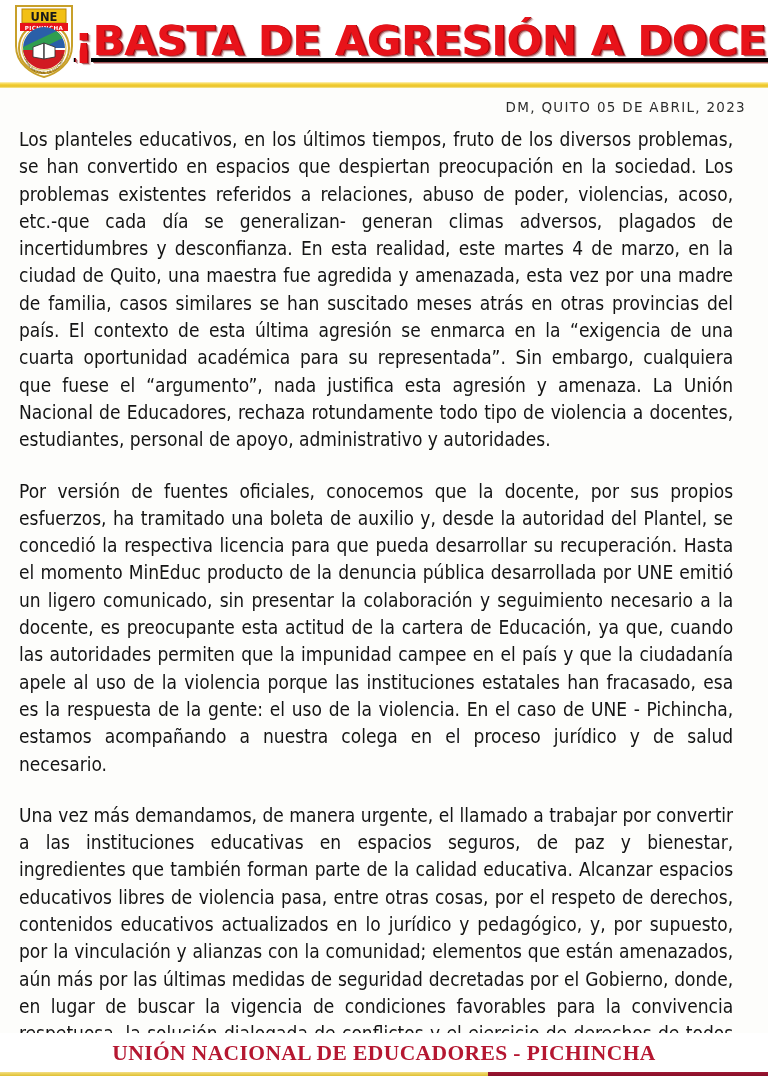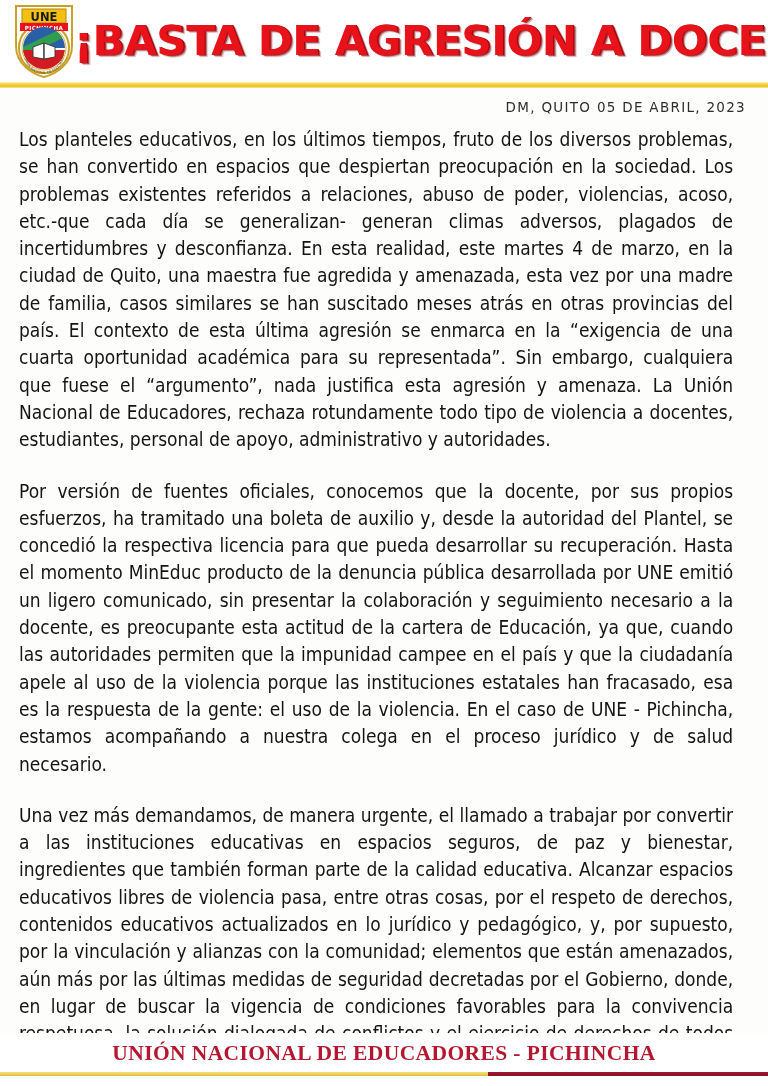--- a/index.html
+++ b/index.html
@@ -26,20 +26,21 @@
 
   
   .header {
     position: relative;
     height: 82px;
     flex: 0 0 82px;
     display: flex;
     align-items: center;
     padding: 0 10px 0 8px;
     background: #ffffff;
+    text-decoration: underline;
   }
 
   .logo {
     flex: 0 0 auto;
     width: 72px;
     height: 78px;
     position: relative;
     margin-right: 6px;
   }
   .logo svg { display: block; }

